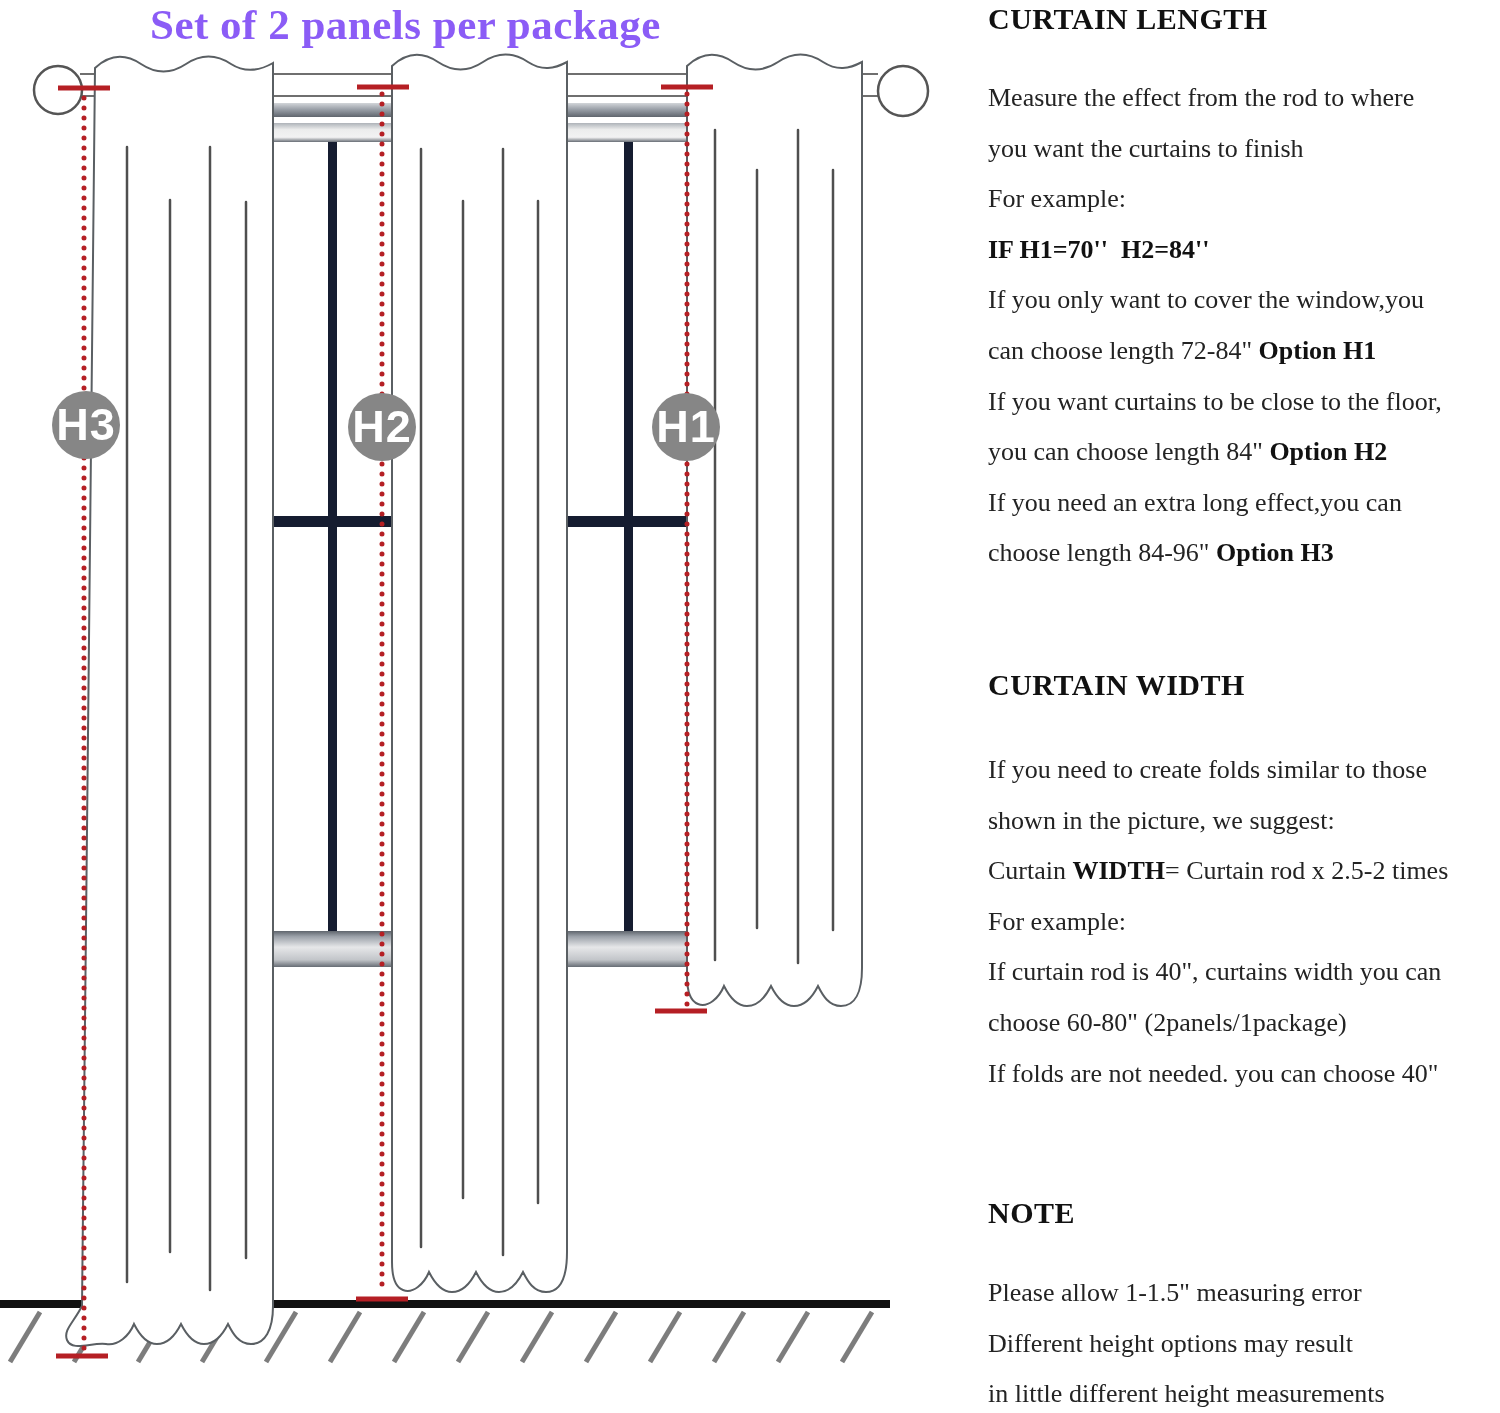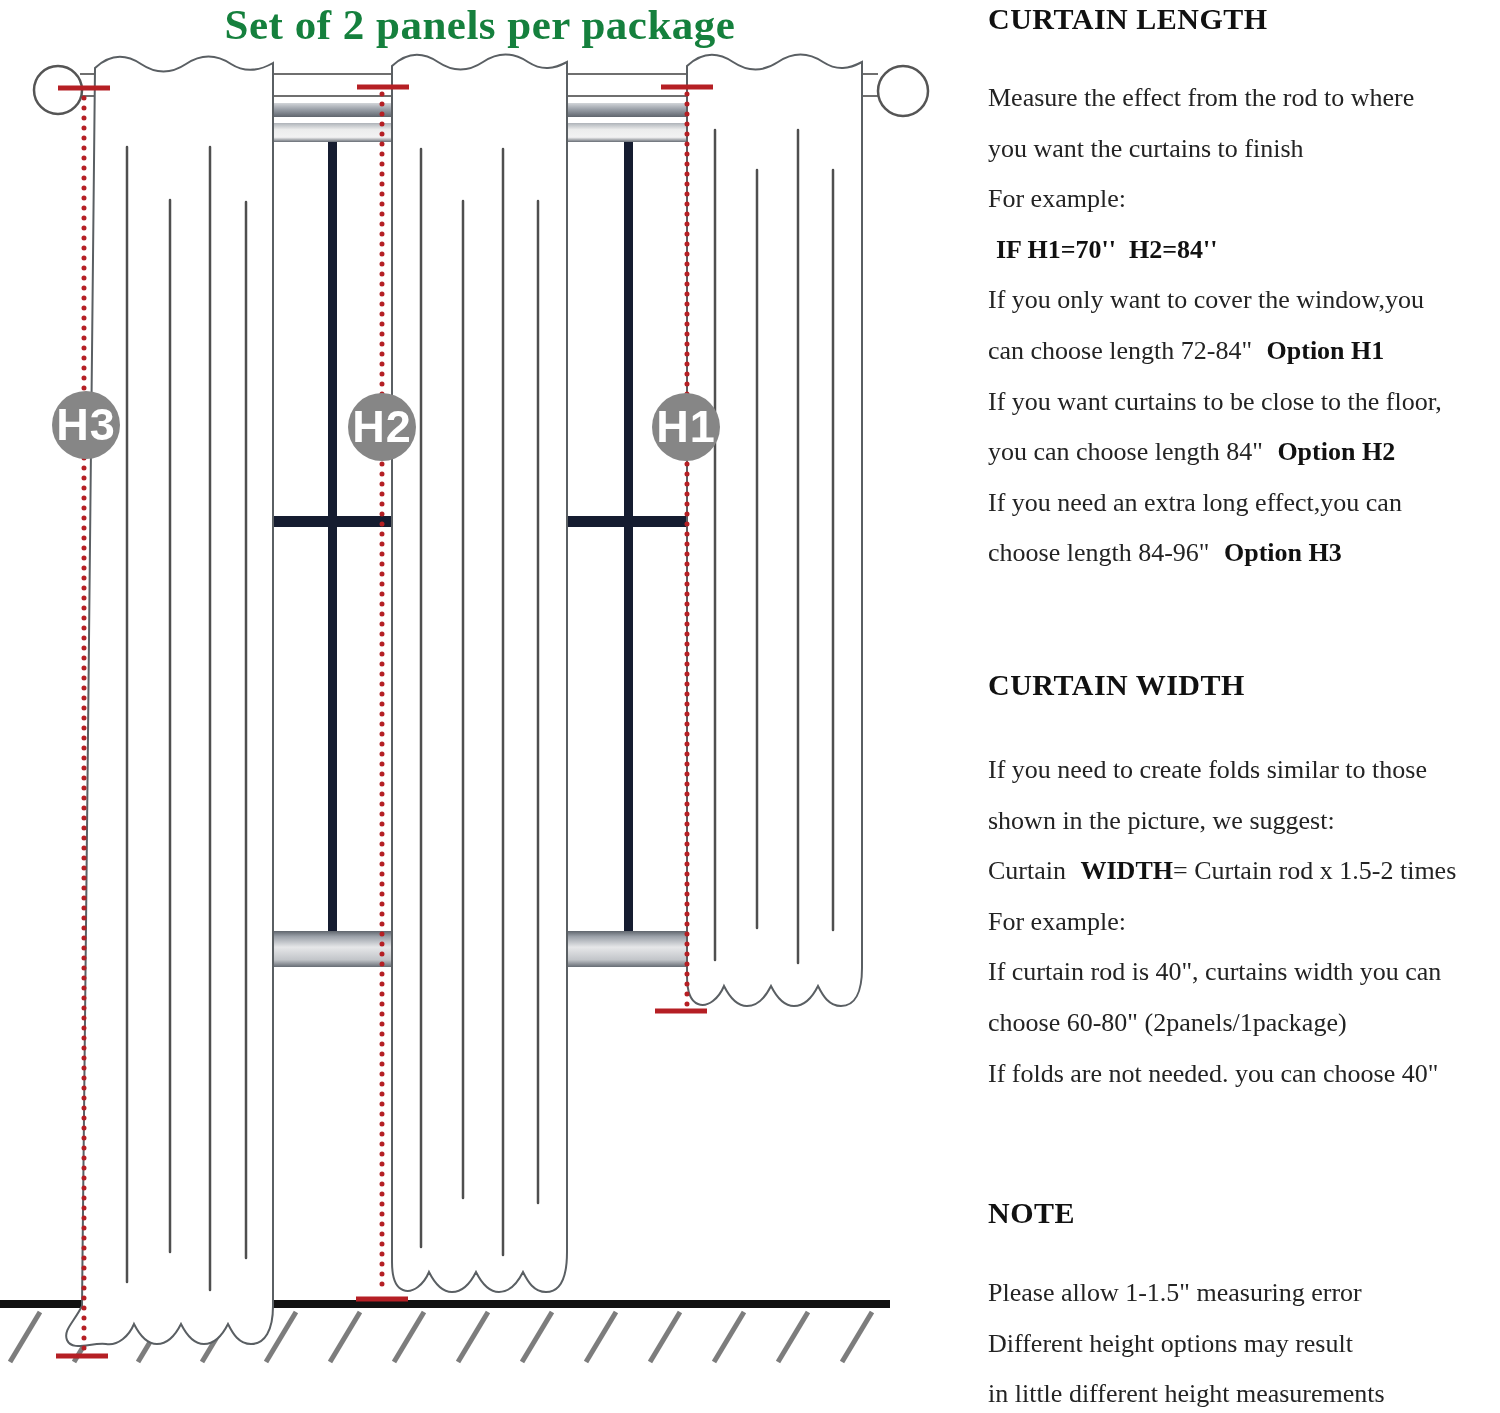--- a/index.html
+++ b/index.html
@@ -1,30 +1,30 @@
 <!DOCTYPE html>
 <html><head>
 <meta charset="utf-8">
 <style>
   html,body{margin:0;padding:0;background:#ffffff;}
   #page{position:relative;width:1500px;height:1413px;background:#fff;overflow:hidden;
         font-family:"Liberation Serif", serif;color:#222;}
   #diagram-svg{position:absolute;left:0;top:0;z-index:1;}
-  .title{position:absolute;left:150px;top:0px;width:660px;text-align:center;
-         font-size:43px;font-weight:bold;color:#15803d;letter-spacing:0.5px;z-index:3;}
+  .title{position:absolute;left:150px;top:0px;width:660px;
+         font-size:43px;font-weight:bold;color:#8b5cf6;letter-spacing:0.5px;z-index:3;}
   .badge{position:absolute;width:68px;height:68px;border-radius:50%;background:#868686;
          color:#fff;display:flex;align-items:center;justify-content:center;
          font-family:"Liberation Sans", sans-serif;font-weight:bold;font-size:45px;
          z-index:4;letter-spacing:1px;}
   .heading{position:absolute;left:988px;font-size:30px;font-weight:bold;color:#111;
            letter-spacing:0.5px;z-index:3;white-space:nowrap;}
   .body-block{position:absolute;left:988px;width:512px;font-size:26px;line-height:50.6px;
               z-index:3;color:#232323;}
   .ln{white-space:nowrap;}
-  .ln b{font-weight:bold;color:#111;margin-left:8px;}
+  .ln b{font-weight:bold;color:#111;}
 </style>
 </head>
 <body>
 
 <div id="page">
 
   <svg id="diagram-svg" width="960" height="1413" viewBox="0 0 960 1413">
     <defs>
       <linearGradient id="gA" x1="0" y1="0" x2="0" y2="1">
         <stop offset="0" stop-color="#d2d5d9"></stop>
@@ -172,21 +172,21 @@
     <div class="ln"><span>If you want curtains to be close to the floor,</span></div>
     <div class="ln"><span>you can choose length 84" </span><b>Option H2</b></div>
     <div class="ln"><span>If you need an extra long effect,you can</span></div>
     <div class="ln"><span>choose length 84-96" </span><b>Option H3</b></div>
   </div>
 
   <div class="heading" style="top:668px">CURTAIN WIDTH</div>
   <div class="body-block" style="top:745px">
     <div class="ln"><span>If you need to create folds similar to those</span></div>
     <div class="ln"><span>shown in the picture, we suggest:</span></div>
-    <div class="ln"><span>Curtain </span><b>WIDTH</b><span>= Curtain rod x 1.5-2 times</span></div>
+    <div class="ln"><span>Curtain </span><b>WIDTH</b><span>= Curtain rod x 2.5-2 times</span></div>
     <div class="ln"><span>For example:</span></div>
     <div class="ln"><span>If curtain rod is 40", curtains width you can</span></div>
     <div class="ln"><span>choose 60-80" (2panels/1package)</span></div>
     <div class="ln"><span>If folds are not needed. you can choose 40"</span></div>
   </div>
 
   <div class="heading" style="top:1196px">NOTE</div>
   <div class="body-block" style="top:1268px">
     <div class="ln"><span>Please allow 1-1.5" measuring error</span></div>
     <div class="ln"><span>Different height options may result</span></div>

